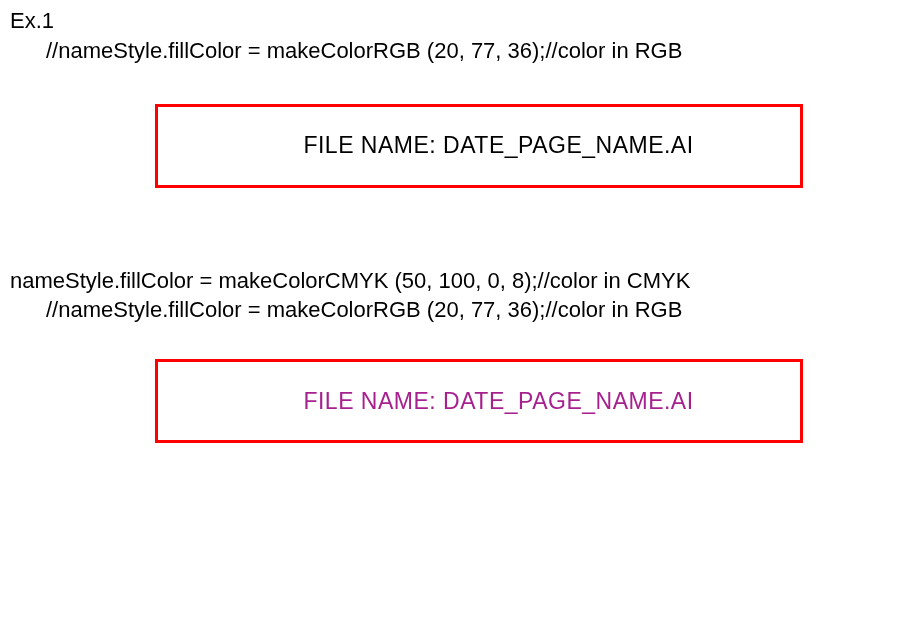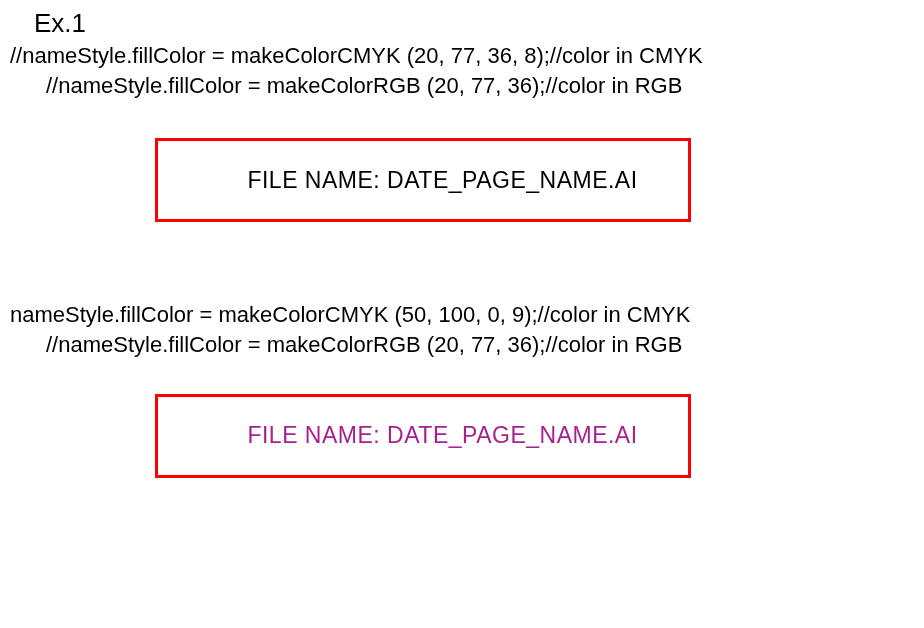--- a/index.html
+++ b/index.html
@@ -9,35 +9,34 @@
     }
     body {
       width: 924px;
       height: 628px;
       background: #ffffff;
       font-family: Arial, Helvetica, sans-serif;
       padding: 8px 10px;
       color: #000;
     }
     .example-label {
-      font-size: 26px;
+      font-size: 22px;
       margin-bottom: 2px;
-      margin-left: 24px;
     }
     .code-line {
       font-size: 22px;
       line-height: 1.35;
     }
     .code-indent {
       padding-left: 8px;
       margin-left: 28px;
     }
     .output-box {
       border: 3px solid #ff0000;
-      width: 536px;
+      width: 648px;
       height: 84px;
       margin-top: 38px;
       margin-left: 145px;
       display: flex;
       align-items: center;
       justify-content: center;
       padding-left: 39px;
     }
     .output-text {
       font-size: 23px;
@@ -54,28 +53,27 @@
     }
     .ex2-box {
       margin-top: 34px;
     }
   </style>
 </head>
 <body>
 
 <div>
   <div class="example-label">Ex.1</div>
-  <div class="code-line">//nameStyle.fillColor = makeColorCMYK (20, 77, 36, 8);//color in CMYK</div>
   <div class="code-line code-indent">//nameStyle.fillColor = makeColorRGB (20, 77, 36);//color in RGB</div>
   <div class="output-box">
     <div class="output-text output-black">FILE NAME: DATE_PAGE_NAME.AI</div>
   </div>
 </div>
 
 <div class="section-gap"></div>
 
 <div>
-  <div class="code-line">nameStyle.fillColor = makeColorCMYK (50, 100, 0, 9);//color in CMYK</div>
+  <div class="code-line">nameStyle.fillColor = makeColorCMYK (50, 100, 0, 8);//color in CMYK</div>
   <div class="code-line code-indent">//nameStyle.fillColor = makeColorRGB (20, 77, 36);//color in RGB</div>
   <div class="output-box ex2-box">
     <div class="output-text output-magenta">FILE NAME: DATE_PAGE_NAME.AI</div>
   </div>
 </div>
 
 </body></html>

